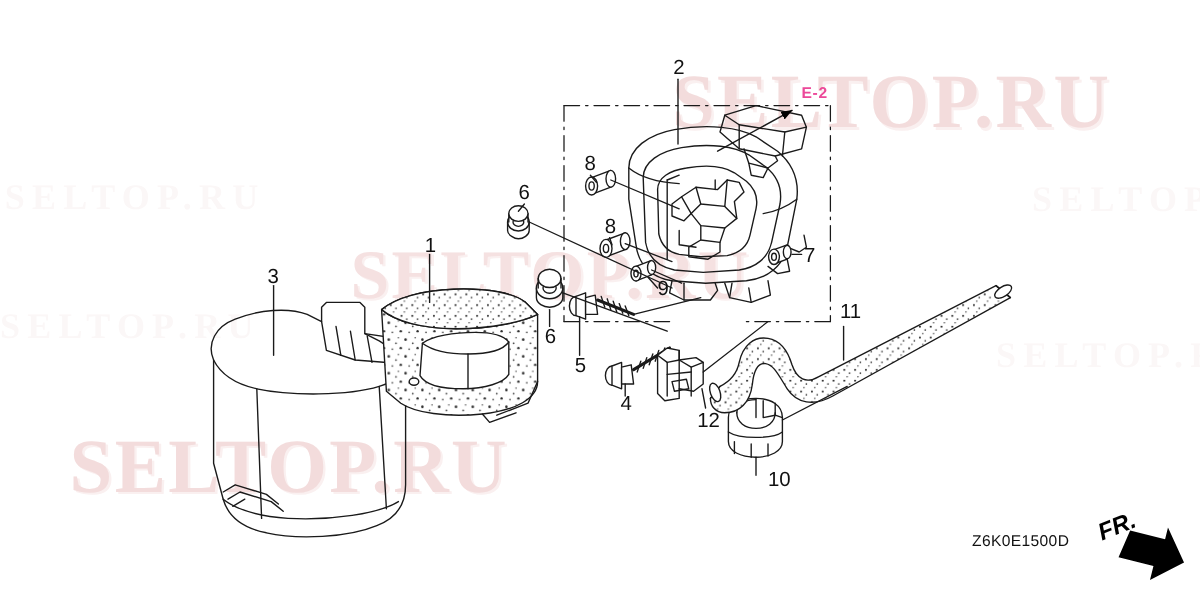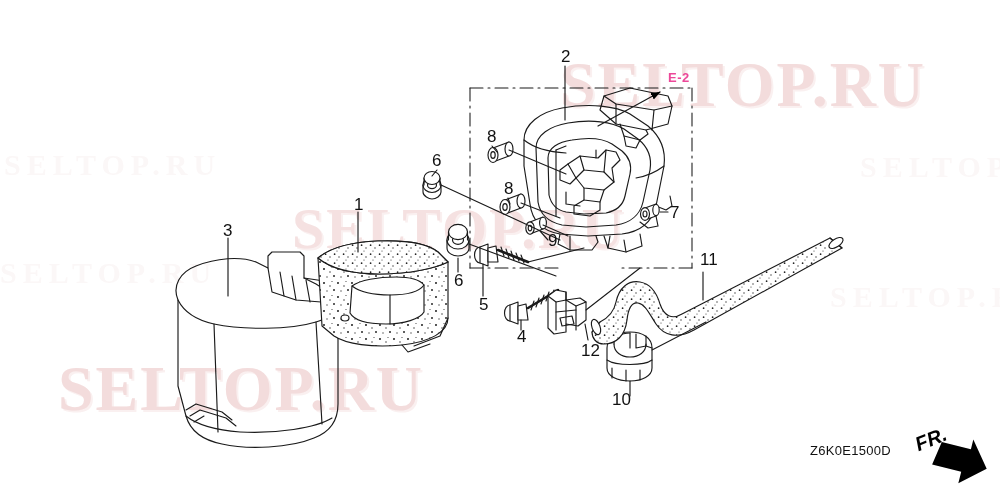--- a/index.html
+++ b/index.html
@@ -371,21 +371,21 @@
   <div class="lbl" style="left:561px;top:48px;">2</div>
   <div class="lbl" style="left:223px;top:222px;">3</div>
   <div class="lbl" style="left:517px;top:328px;">4</div>
   <div class="lbl" style="left:479px;top:296px;">5</div>
   <div class="lbl" style="left:432px;top:152px;">6</div>
   <div class="lbl" style="left:454px;top:272px;">6</div>
   <div class="lbl" style="left:670px;top:204px;">7</div>
   <div class="lbl" style="left:487px;top:128px;">8</div>
   <div class="lbl" style="left:504px;top:180px;">8</div>
   <div class="lbl" style="left:548px;top:232px;">9</div>
-  <div class="lbl" style="left:612px;top:391px;">10</div>
+  <div class="lbl" style="left:640px;top:391px;">10</div>
   <div class="lbl" style="left:700px;top:251px;">11</div>
   <div class="lbl" style="left:581px;top:342px;text-align:right;">12</div>
 
   <div class="e2" style="left:668px;top:70px;">E-2</div>
   <div class="drawno" style="left:810px;top:443px;">Z6K0E1500D</div>
   <div class="frtxt" style="left:915px;top:428px;transform:rotate(-22deg);">FR.</div>
 
 </div>
 
 </body></html>

